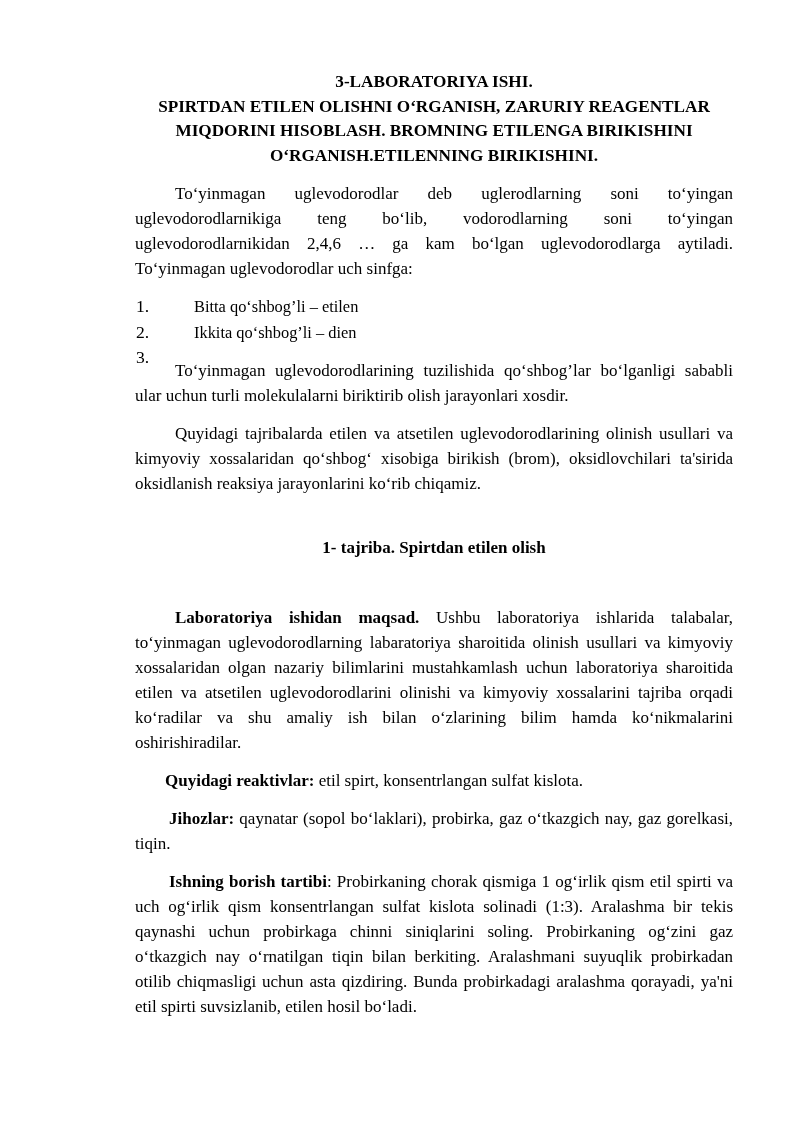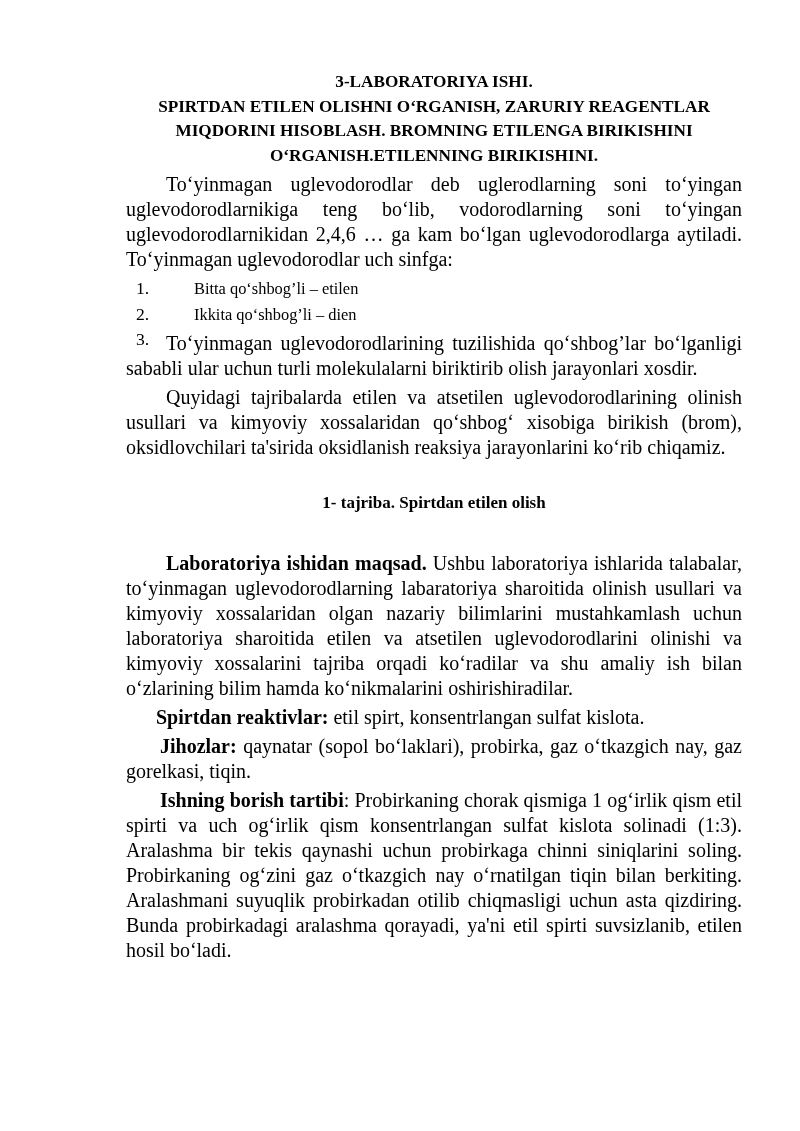--- a/index.html
+++ b/index.html
@@ -36,22 +36,22 @@
     font-size: 17.2px;
     line-height: 24.5px;
   }
   .title-main {
     display: block;
   }
   .title-sub {
     display: block;
   }
   p.body {
-    margin: 4px;
-    font-size: 20px;
+    margin: 13px;
+    font-size: 17px;
     line-height: 25px;
     text-align: justify;
     text-justify: inter-word;
   }
   p.indent {
     text-indent: 40px;
   }
   p.indent-sm {
     text-indent: 30px;
   }
@@ -117,20 +117,20 @@
     <p class="body indent">To‘yinmagan uglevodorodlarining tuzilishida qo‘shbog’lar bo‘lganligi sababli ular uchun turli molekulalarni biriktirib olish jarayonlari xosdir.</p>
 
     <p class="body indent">Quyidagi tajribalarda etilen va atsetilen uglevodorodlarining olinish usullari va kimyoviy xossalaridan qo‘shbog‘  xisobiga birikish (brom), oksidlovchilari ta'sirida oksidlanish reaksiya jarayonlarini ko‘rib chiqamiz.</p>
 
     <div class="spacer-sub-before"></div>
     <p class="subheading">1-  tajriba. Spirtdan etilen olish</p>
     <div class="spacer-sub-after"></div>
 
     <p class="body indent"><span class="lead">Laboratoriya ishidan maqsad.</span><span> Ushbu laboratoriya ishlarida talabalar, to‘yinmagan uglevodorodlarning labaratoriya sharoitida olinish usullari va kimyoviy xossalaridan olgan   nazariy   bilimlarini mustahkamlash uchun laboratoriya sharoitida  etilen va atsetilen uglevodorodlarini olinishi va kimyoviy xossalarini tajriba orqadi ko‘radilar  va shu amaliy ish bilan o‘zlarining bilim hamda ko‘nikmalarini oshirishiradilar.</span></p>
 
-    <p class="body indent-sm"><span class="lead">Spirtdan reaktivlar:</span><span> etil spirt, konsentrlangan sulfat kislota.</span></p>
+    <p class="body indent-sm"><span class="lead">Quyidagi reaktivlar:</span><span> etil spirt, konsentrlangan sulfat kislota.</span></p>
 
     <p class="body tight"><span class="lead">Jihozlar:</span><span> qaynatar (sopol bo‘laklari), probirka,  gaz o‘tkazgich nay, gaz gorelkasi, tiqin.</span></p>
 
     <p class="body tight"><span class="lead">Ishning borish tartibi</span><span>: Probirkaning chorak qismiga 1 og‘irlik qism etil spirti va uch og‘irlik qism konsentrlangan sulfat kislota solinadi (1:3). Aralashma bir tekis qaynashi uchun probirkaga chinni siniqlarini soling. Probirkaning og‘zini gaz o‘tkazgich nay o‘rnatilgan tiqin bilan berkiting. Aralashmani suyuqlik probirkadan otilib chiqmasligi uchun asta qizdiring. Bunda probirkadagi aralashma qorayadi, ya'ni etil spirti suvsizlanib, etilen hosil bo‘ladi.</span></p>
 
   </div>
 </div>
 
 </body></html>

